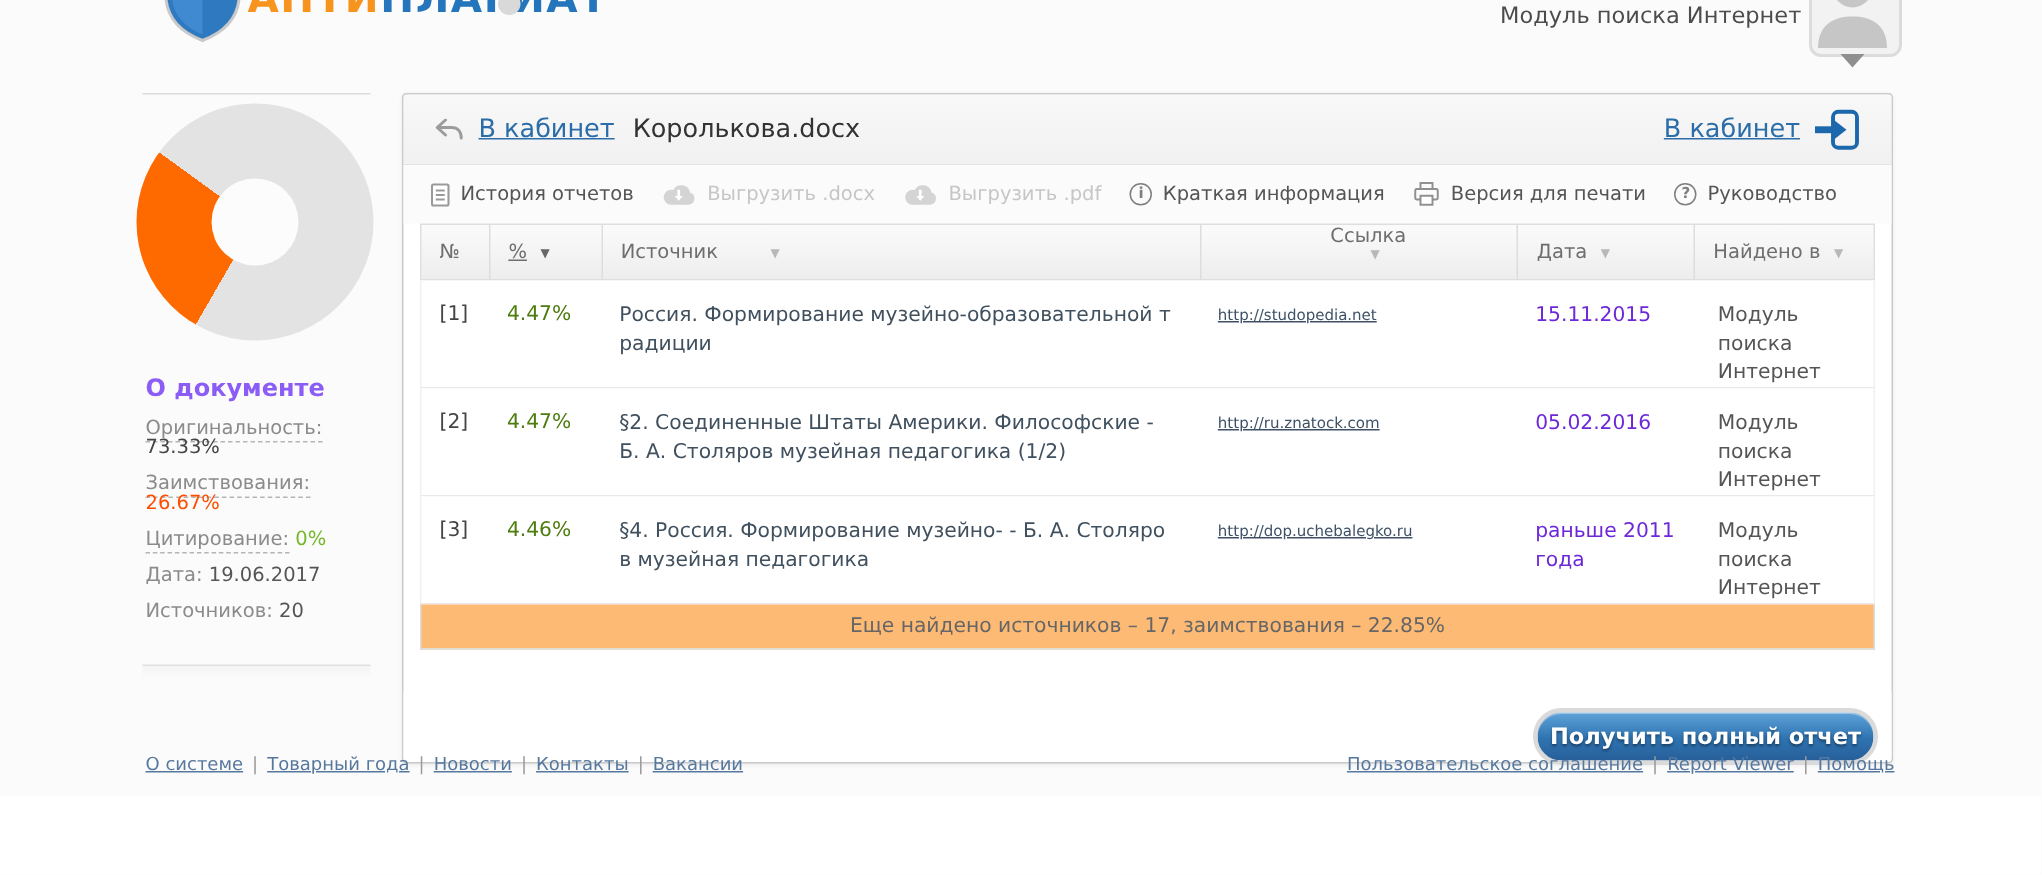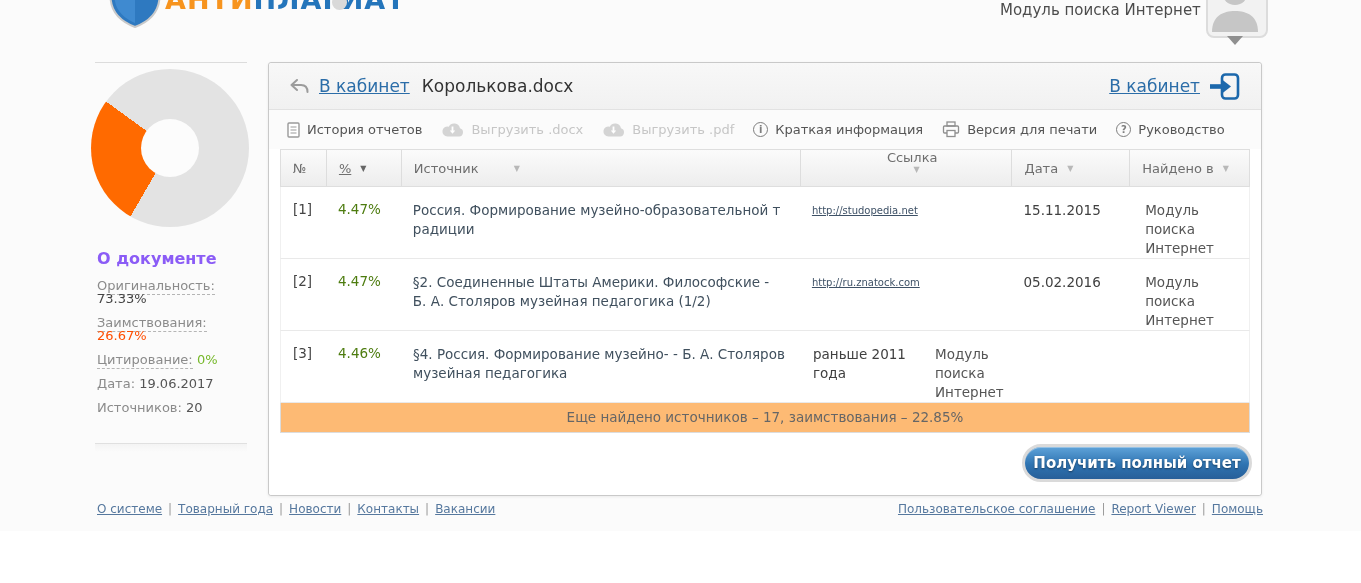--- a/index.html
+++ b/index.html
@@ -61,25 +61,25 @@
   .c-src{width:400px;gap:26px;}
   .c-link{width:212px;flex-direction:column;}
   .c-date{width:118px;}
   .c-found{width:120px;}
   .trow{display:flex;min-height:71px;background:#fff;border-bottom:1px solid #e9e9e9;border-left:1px solid #f0f0f0;border-right:1px solid #f0f0f0;box-sizing:border-box;}
   .td{padding:14px 10px 0 12px;font-size:13.5px;box-sizing:border-box;}
   .td-num{color:#444;}
   .td-pct{color:#4d7c0f;}
   .td-src{color:#40505e;line-height:19px;word-break:break-all;padding-right:16px;}
   .td-link a{color:#3e5166;text-decoration:underline;font-size:10px;}
-  .td-date{color:#404040;line-height:19px;}
+  .td-date{color:#6d28d9;line-height:19px;}
   .td-found{color:#555;line-height:19px;padding-left:16px;}
   .summary{height:30px;line-height:29px;text-align:center;background:#fdba74;border:1px solid #dcdcdc;border-top:none;font-size:13.5px;color:#666;box-sizing:border-box;}
 
-  .btn-zone{position:relative;height:62px;background:#fff;border-radius:0 0 3px 3px;}
+  .btn-zone{position:relative;height:47px;background:#fff;border-radius:0 0 3px 3px;margin-top:28px;}
   .report-btn{position:absolute;right:9px;top:11px;width:230px;height:38px;border-radius:19px;border:3px solid #dadada;
               background:linear-gradient(#5fa3d9,#2e73b1 55%,#275f99);color:#fff;font-weight:bold;font-size:15px;
               text-shadow:0 1px 2px rgba(0,0,0,.45);font-family:inherit;cursor:pointer;box-shadow:inset 0 1px 0 rgba(255,255,255,.35);}
 
   
   .footer-links{position:absolute;top:502px;font-size:12px;}
   .footer-links.left{left:97px;}
   .footer-links.right{right:98px;}
   .footer-links a{color:#56789e;text-decoration:underline;cursor:pointer;}
   .sep{color:#9a9a9a;margin:0 6px;}
@@ -253,20 +253,21 @@
         <div class="td td-src c-src">§2. Соединенные Штаты Америки. Философские - Б. А. Столяров музейная педагогика (1/2)</div>
         <div class="td td-link c-link"><a>http://ru.znatock.com</a></div>
         <div class="td td-date c-date">05.02.2016</div>
         <div class="td td-found c-found">Модуль поиска Интернет</div>
       </div>
 
       <div class="trow">
         <div class="td td-num c-num">[3]</div>
         <div class="td td-pct c-pct">4.46%</div>
         <div class="td td-src c-src">§4. Россия. Формирование музейно- - Б. А. Столяров музейная педагогика</div>
+        <div class="td td-link c-link"><a>http://dop.uchebalegko.ru</a></div>
         <div class="td td-date c-date">раньше 2011 года</div>
         <div class="td td-found c-found">Модуль поиска Интернет</div>
       </div>
 
       <div class="summary">Еще найдено источников – 17, заимствования – 22.85%</div>
     </div>
 
     <div class="btn-zone">
       <button class="report-btn">Получить полный отчет</button>
     </div>

